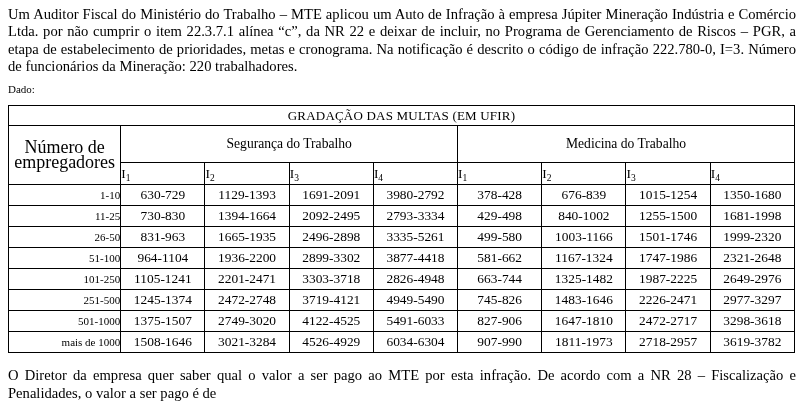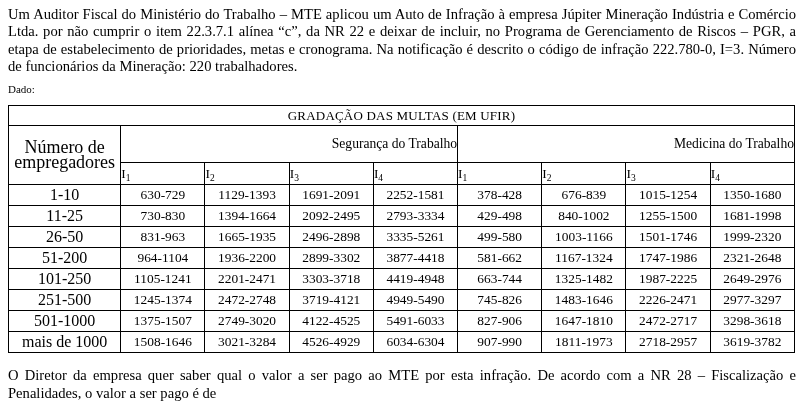--- a/index.html
+++ b/index.html
@@ -48,21 +48,21 @@
     vertical-align: middle;
   }
   .title-cell {
     text-align: center;
     font-weight: bold;
     font-size: 13px;
     height: 19px;
     letter-spacing: 0.2px;
   }
   .grp-cell {
-    text-align: right;
+    text-align: center;
     font-weight: bold;
     font-size: 13.6px;
     height: 36px;
   }
   .numemp-cell {
     text-align: center;
     font-weight: bold;
     font-size: 18px;
     line-height: 15px;
     height: 36px;
@@ -75,24 +75,24 @@
     font-size: 13.4px;
     margin-top: 43px;
   }
   .sub-cell sub {
     font-size: 9.5px;
     vertical-align: baseline;
     position: relative;
     top: 3px;
   }
   .row-label {
-    text-align: center;
+    text-align: right;
     padding-left: 6px;
     height: 20px;
-    font-size: 16px;
+    font-size: 11px;
   }
   .row-val {
     text-align: center;
     height: 20px;
     font-size: 13.4px;
   }
   .caption {
     text-align: center;
     font-size: 14.2px;
     margin-top: 9px;
@@ -144,21 +144,21 @@
         <td class="sub-cell">I<sub>2</sub></td>
         <td class="sub-cell">I<sub>3</sub></td>
         <td class="sub-cell">I<sub>4</sub></td>
       </tr>
 
       <tr>
         <td class="row-label">1-10</td>
         <td class="row-val">630-729</td>
         <td class="row-val">1129-1393</td>
         <td class="row-val">1691-2091</td>
-        <td class="row-val">2252-1581</td>
+        <td class="row-val">3980-2792</td>
         <td class="row-val">378-428</td>
         <td class="row-val">676-839</td>
         <td class="row-val">1015-1254</td>
         <td class="row-val">1350-1680</td>
       </tr>
       <tr>
         <td class="row-label">11-25</td>
         <td class="row-val">730-830</td>
         <td class="row-val">1394-1664</td>
         <td class="row-val">2092-2495</td>
@@ -173,36 +173,36 @@
         <td class="row-val">831-963</td>
         <td class="row-val">1665-1935</td>
         <td class="row-val">2496-2898</td>
         <td class="row-val">3335-5261</td>
         <td class="row-val">499-580</td>
         <td class="row-val">1003-1166</td>
         <td class="row-val">1501-1746</td>
         <td class="row-val">1999-2320</td>
       </tr>
       <tr>
-        <td class="row-label">51-200</td>
+        <td class="row-label">51-100</td>
         <td class="row-val">964-1104</td>
         <td class="row-val">1936-2200</td>
         <td class="row-val">2899-3302</td>
         <td class="row-val">3877-4418</td>
         <td class="row-val">581-662</td>
         <td class="row-val">1167-1324</td>
         <td class="row-val">1747-1986</td>
         <td class="row-val">2321-2648</td>
       </tr>
       <tr>
         <td class="row-label">101-250</td>
         <td class="row-val">1105-1241</td>
         <td class="row-val">2201-2471</td>
         <td class="row-val">3303-3718</td>
-        <td class="row-val">4419-4948</td>
+        <td class="row-val">2826-4948</td>
         <td class="row-val">663-744</td>
         <td class="row-val">1325-1482</td>
         <td class="row-val">1987-2225</td>
         <td class="row-val">2649-2976</td>
       </tr>
       <tr>
         <td class="row-label">251-500</td>
         <td class="row-val">1245-1374</td>
         <td class="row-val">2472-2748</td>
         <td class="row-val">3719-4121</td>

